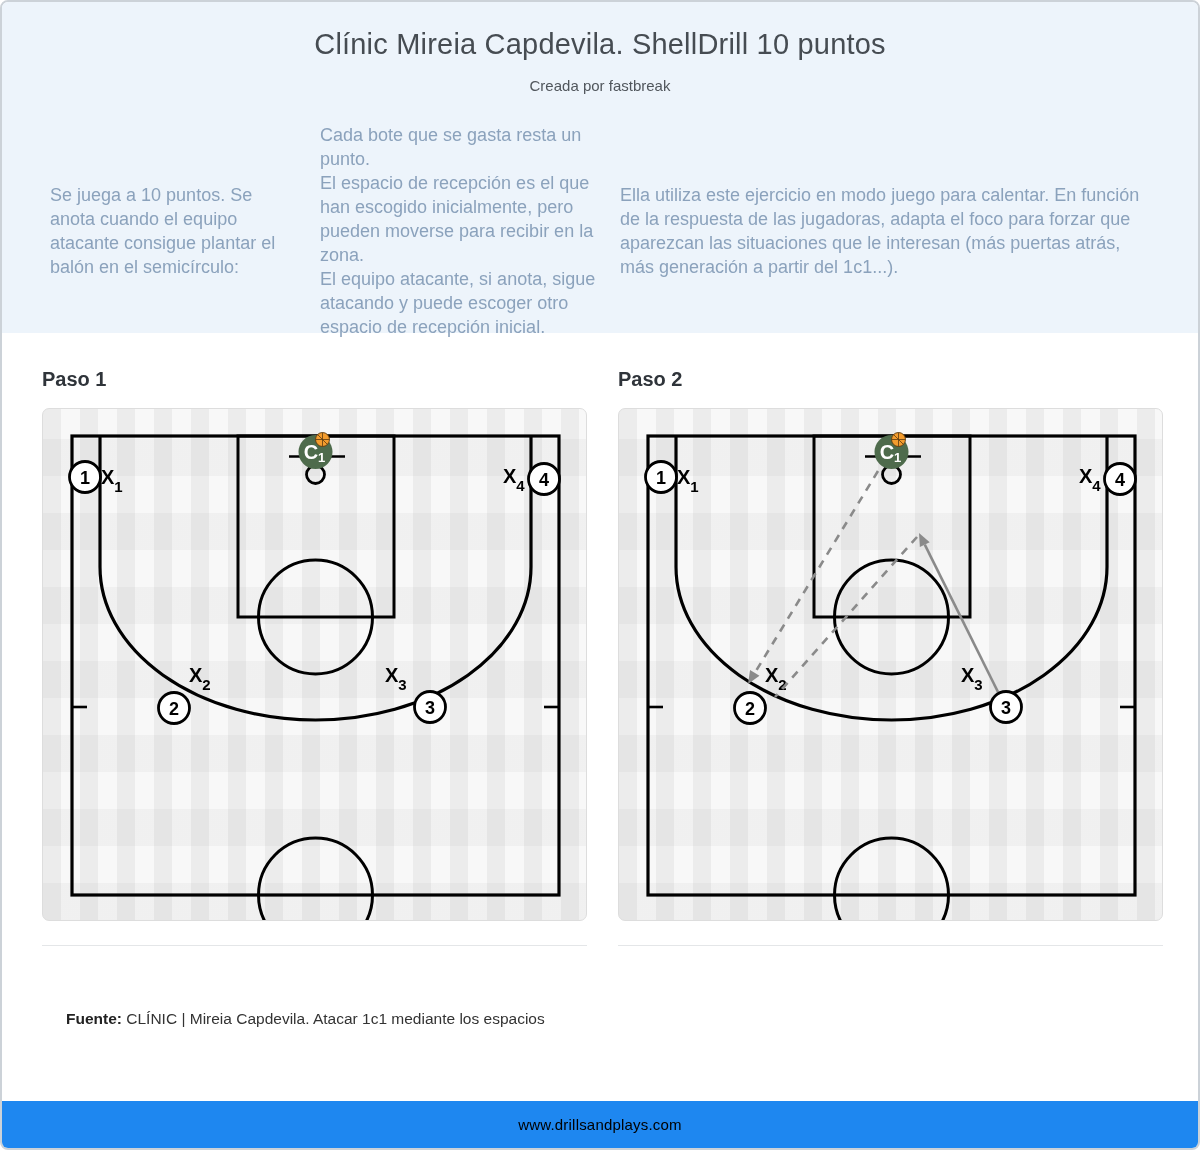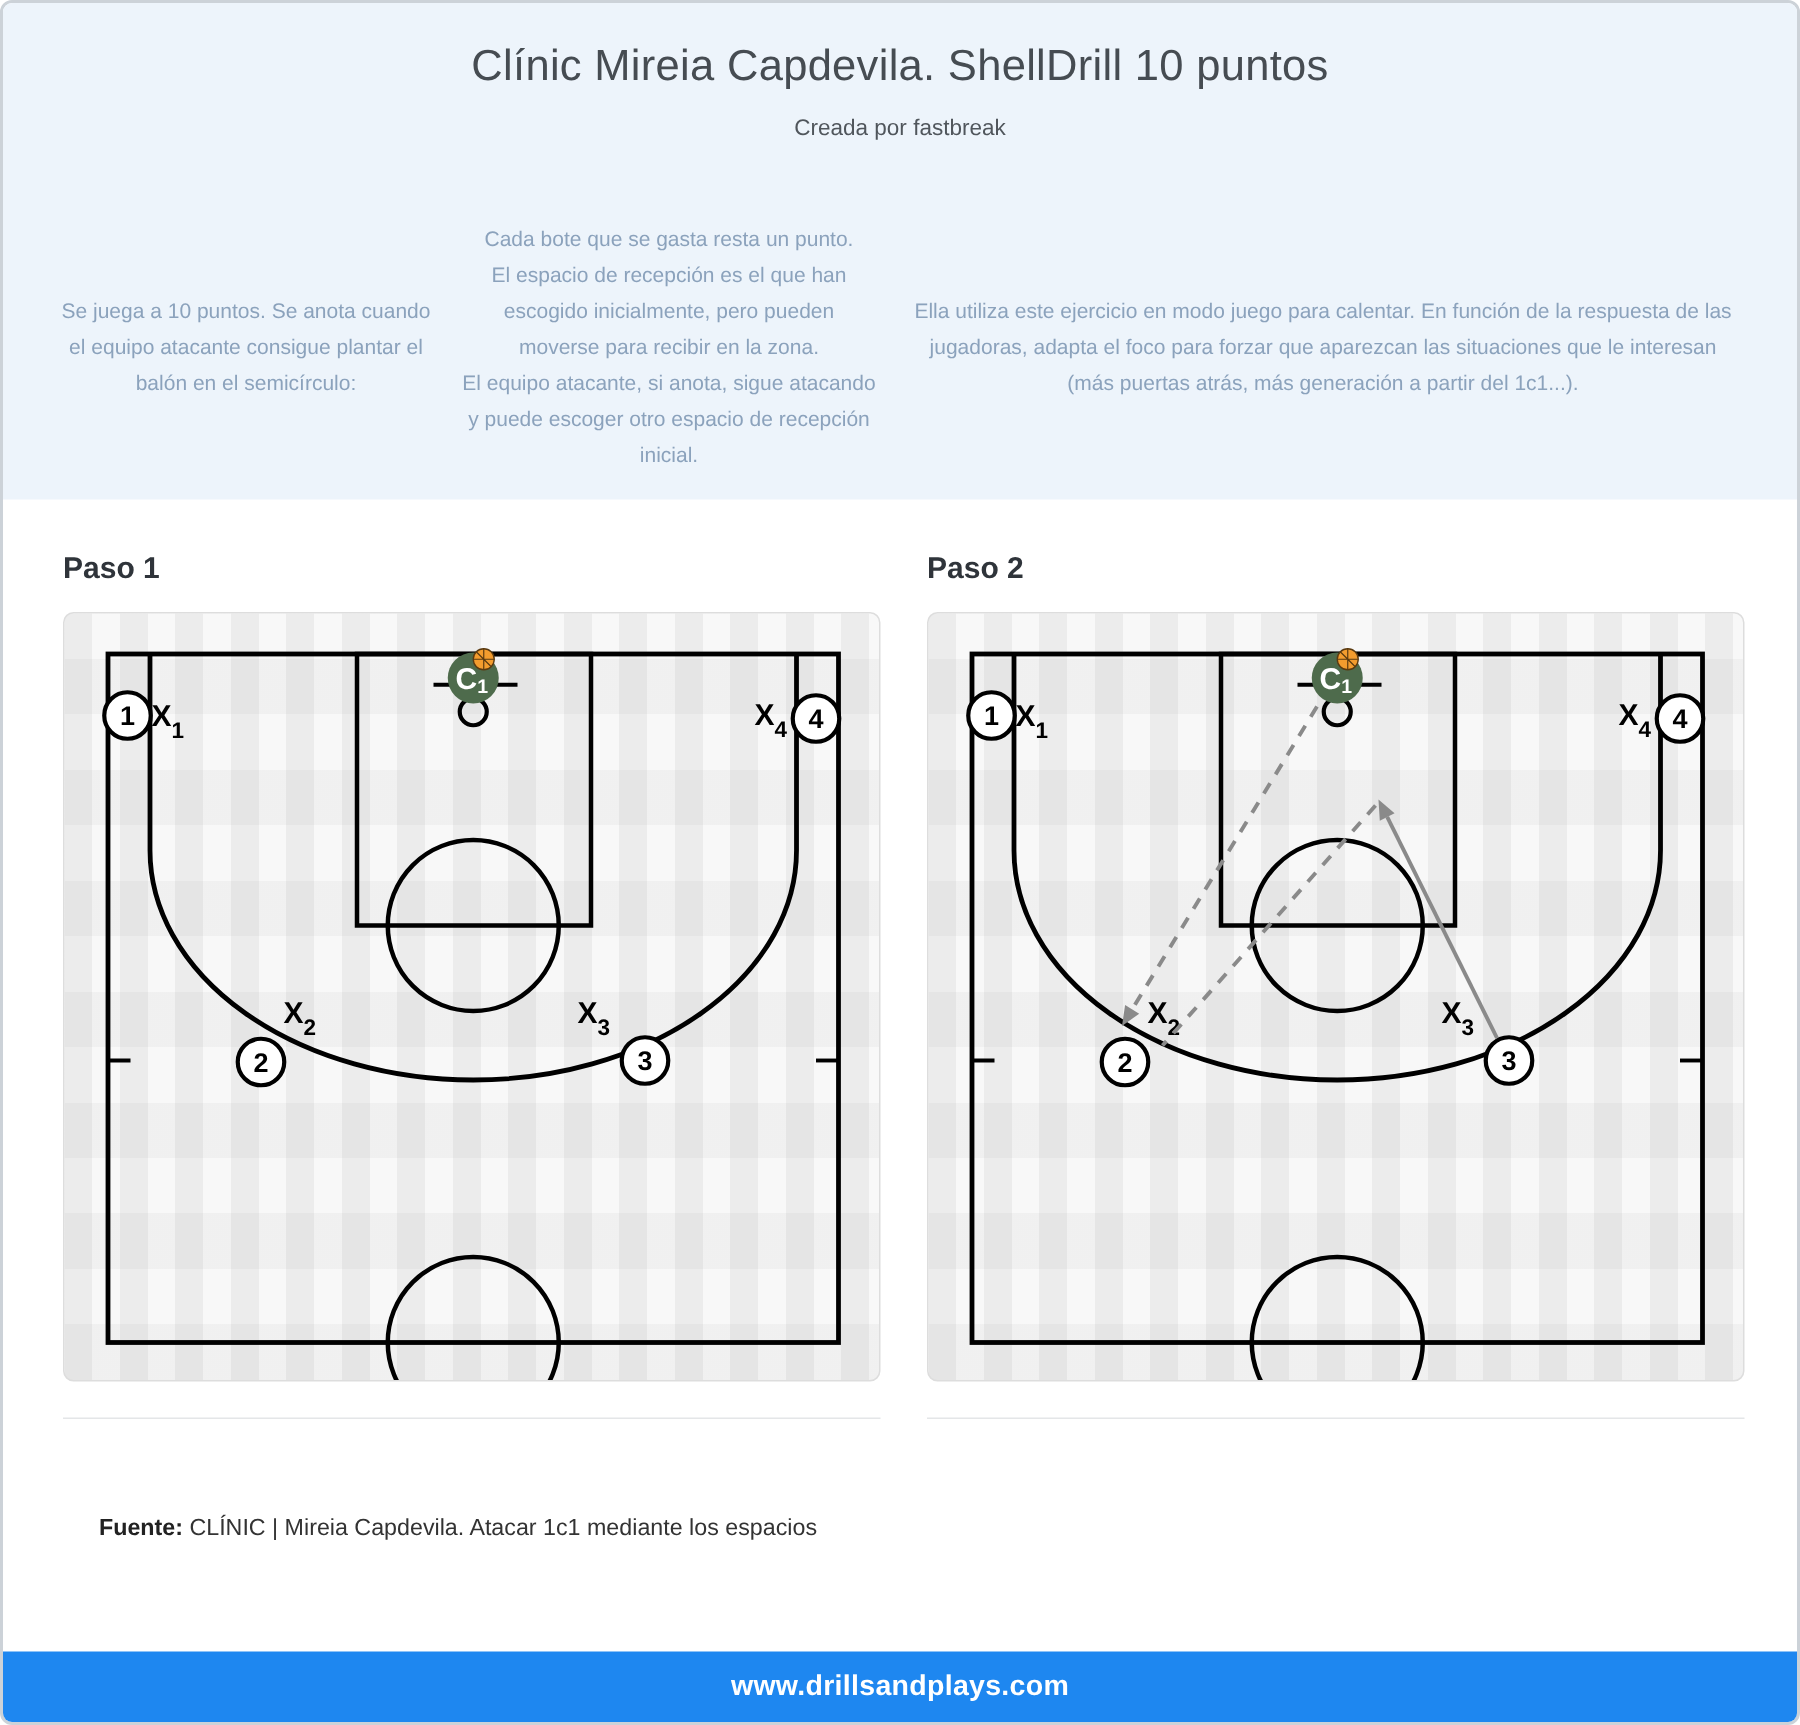--- a/index.html
+++ b/index.html
@@ -20,35 +20,35 @@
   }
   .page{
     position:relative;width:1200px;height:1150px;
     background:#fff;border:2px solid #ccd2d8;border-radius:8px;
     overflow:hidden;
   }
   
   .header{
     background:var(--header-bg);
     height:331px;
-    padding:26px 36px 0;
+    padding:26px 48px 0;
     text-align:center;
   }
   .title{
     font-size:29px;font-weight:400;color:#464c52;letter-spacing:.2px;
   }
   .byline{margin-top:16px;font-size:15px;color:#50565c;}
   .byline b{font-weight:400;}
   .notes{
     margin-top:14px;height:246px;
     display:flex;align-items:center;gap:18px;
   }
   .note-col{
-    font-size:14px;line-height:24px;color:var(--note-text);
-    text-align:center;
+    font-size:18px;line-height:24px;color:var(--note-text);
+    text-align:left;
   }
   .note-col .sentence{display:block;}
   .note-col1{flex:0 0 252px;}
   .note-col2{flex:0 0 276px;}
   .note-col3{flex:1 1 auto;padding:0 6px;}
   
   .content{padding:0 40px;}
   .paso-row{display:flex;gap:31px;}
   .paso-col{width:644px;}
   .paso-title{
@@ -68,21 +68,21 @@
   }
   
   .fuente{margin:64px 24px 0;font-size:15.5px;color:#333;}
   .fuente b{font-weight:700;color:#222;}
   .footer{
     position:absolute;left:0;right:0;bottom:0;height:47px;
     background:var(--footer-bg);
     display:flex;align-items:center;justify-content:center;
   }
   .footer a{
-    color:#ffffff;font-size:19px;font-weight:700;text-decoration:none;
+    color:#000000;font-size:15px;font-weight:400;text-decoration:none;
     letter-spacing:.2px;
   }
   
   .court-line{stroke:var(--line);fill:none;}
 </style>
 </head>
 <body>
 
 <div class="page">
 

